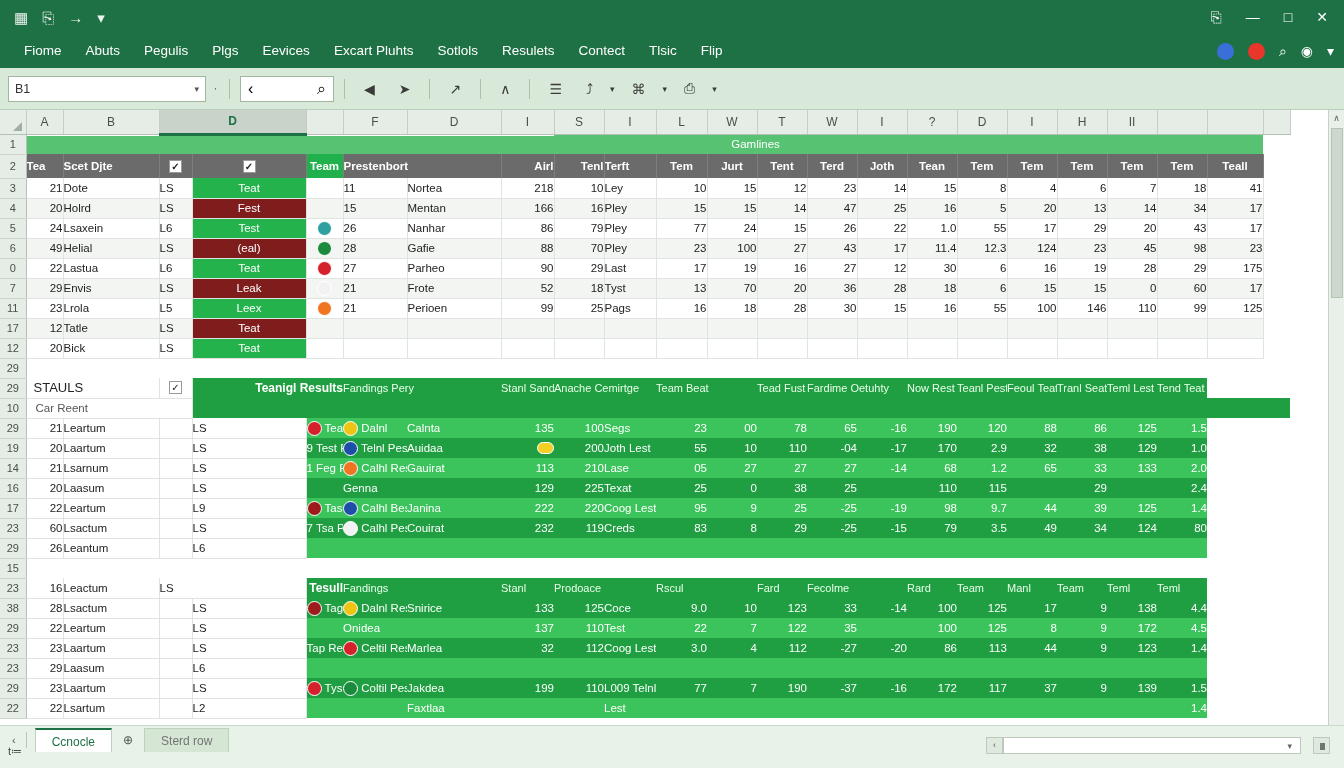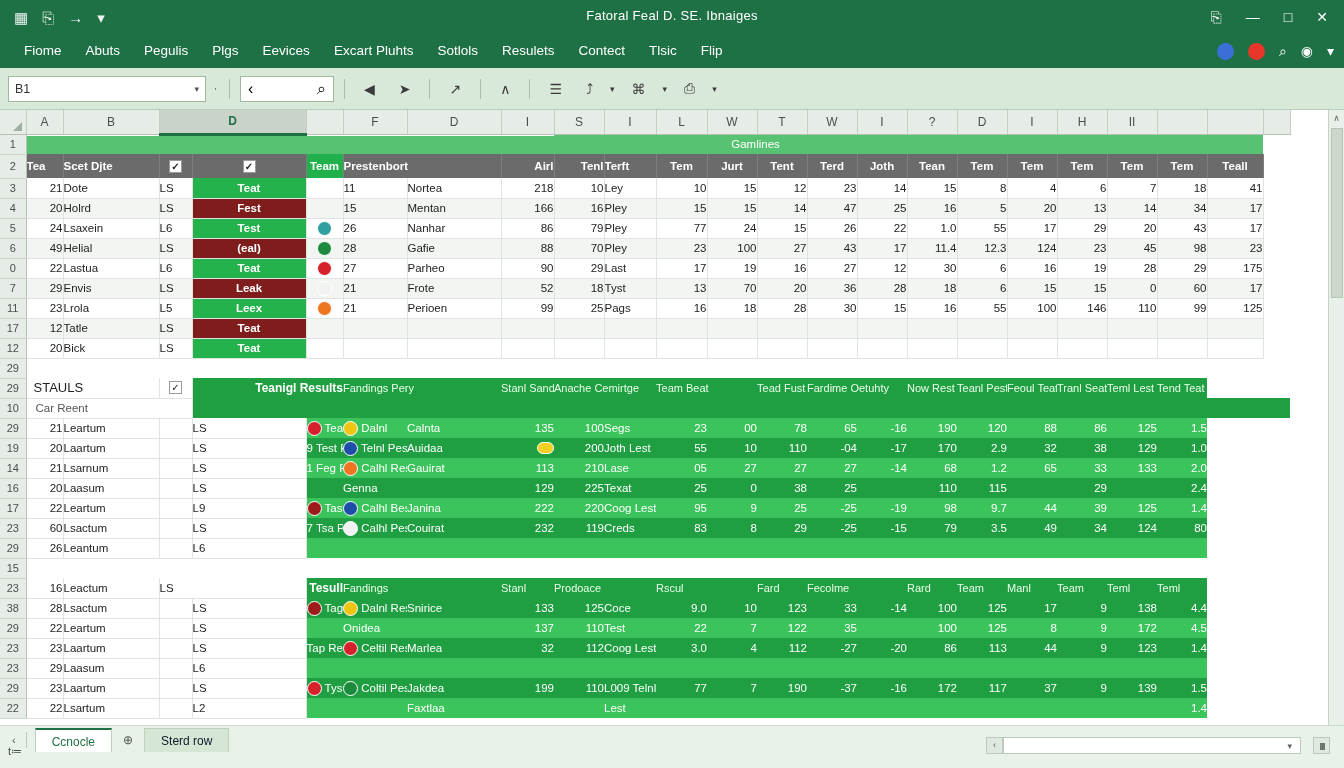--- a/index.html
+++ b/index.html
@@ -214,21 +214,21 @@
 
   
   td.wcell { background: #ffffff; }
   td.wcell.alt { background: #f3f5f3; }
 
   
   td.teamgreen {
     background: #23b24b;
     color: #ffffff;
     text-align: center;
-    font-weight: bold;
+    font-weight: normal;
     filter: blur(0.4px);
   }
   td.teamgreen.d { background: #7f1d1d; }
 
   
   td.gap { background: #ffffff; height: 20px; }
 
   
   td.g      { background: #2eb44f; color:#ffffff; filter: blur(0.4px); height:20px; padding:0 5px;}
   td.g.dk   { background: #1f9f41; }
@@ -286,21 +286,21 @@
   }
   .sb-nav {
     color: #4b5b4b; font-size: 11px;
     padding: 0 6px; line-height: 24px;
     filter: blur(0.4px);
   }
   .sb-div { width:1px; height:16px; background:#b9c9b9; margin:0 6px 4px 2px;}
   .stab {
     height: 24px; line-height: 24px;
     padding: 0 16px; font-size: 12px;
-    color: #0f172a; background: #d5e6d5;
+    color: #737373; background: #d5e6d5;
     border: 1px solid #bdd2bd; border-bottom: none;
     filter: blur(0.35px);
   }
   .stab.active {
     background: #ffffff; color: #1e7145;
     border-top: 2px solid #1e7145;
     font-weight: normal;
   }
   .stab.plus { padding: 0 9px; background: transparent; border: none; color:#4b5b4b;}
   .hscroll {
@@ -337,21 +337,20 @@
 </head>
 <body>
 
 <div class="titlebar">
   <div class="qat">
     <span class="qat-ico">▦</span>
     <span class="qat-ico">⎘</span>
     <span class="qat-ico">→</span>
     <span class="qat-ico">▾</span>
   </div>
-  <div class="title-text">Fatoral Feal D. SE. Ibnaiges</div>
   <div class="winbtns">
     <span class="winbtn">⎘</span>
     <span class="winbtn">—</span>
     <span class="winbtn">□</span>
     <span class="winbtn">✕</span>
   </div>
 </div>
 
 <div class="ribbon">
   <div class="rtab">Fiome</div>

